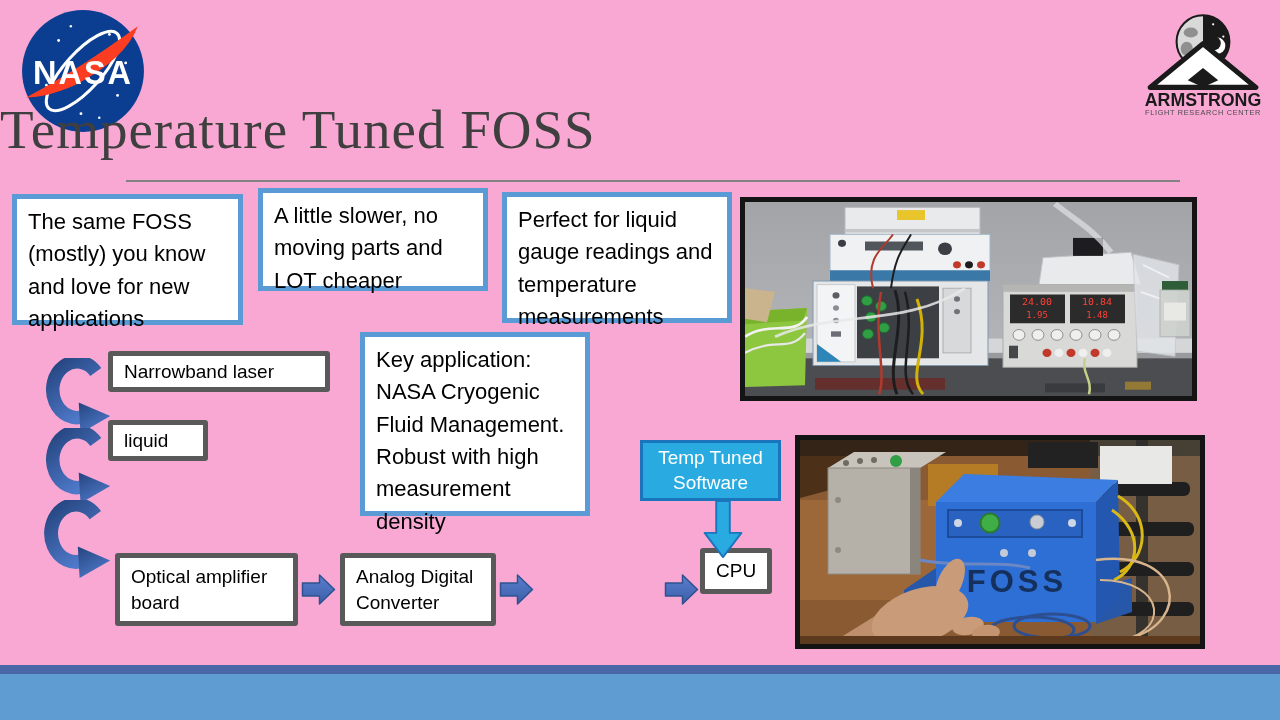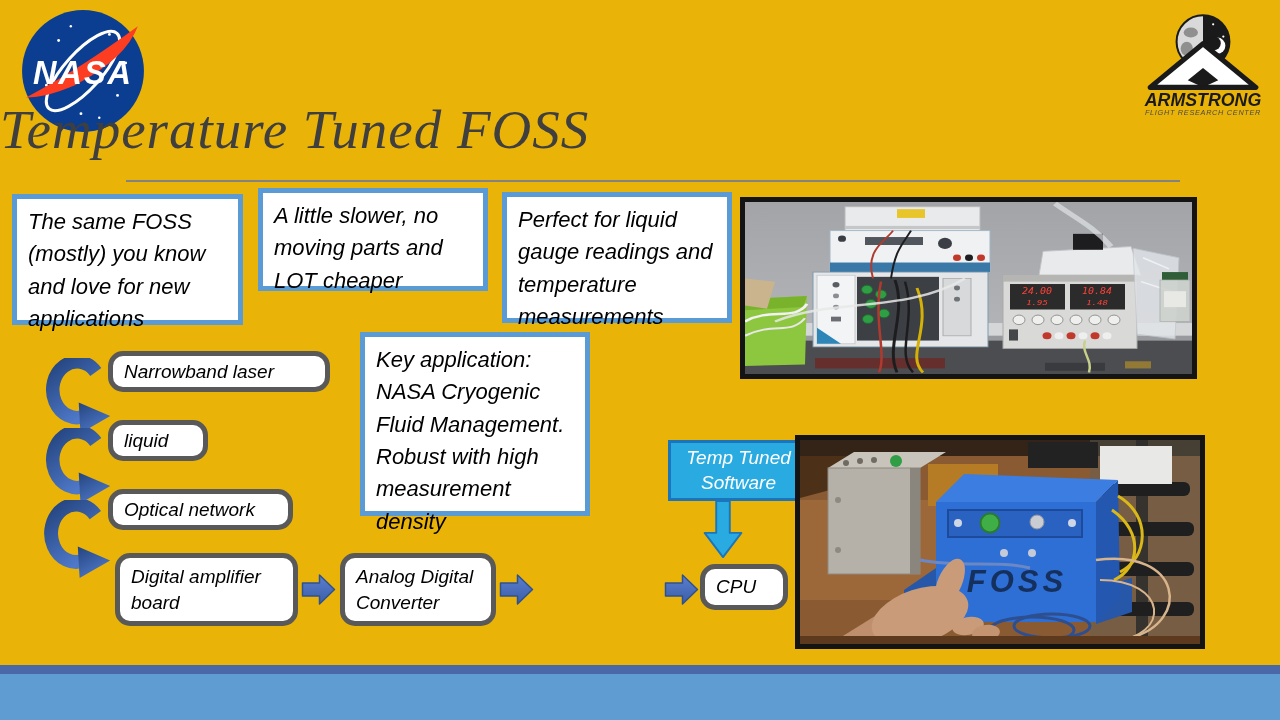--- a/index.html
+++ b/index.html
@@ -1,30 +1,30 @@
 <!DOCTYPE html>
 <html><head>
 <meta charset="utf-8">
 <style>
   html,body{margin:0;padding:0;background:#e9e9e9;}
-  .slide{position:relative;width:1280px;height:720px;background:#eab308;overflow:hidden;
-         font-family:"Liberation Sans",sans-serif;color:#000;font-style:italic;}
+  .slide{position:relative;width:1280px;height:720px;background:#f9a8d4;overflow:hidden;
+         font-family:"Liberation Sans",sans-serif;color:#000;}
   .abs{position:absolute;box-sizing:border-box;}
 
   .page-title{left:0;top:98px;width:1280px;text-align:left;
       font-family:"Liberation Serif",serif;font-size:55px;color:#3F3F3F;letter-spacing:1px;}
   .title-underline{left:126px;top:180px;width:1054px;height:2px;background:#828282;}
 
   .bluebox{border:5px solid #5B9BD5;background:#fff;font-size:22px;line-height:1.47;
       padding:7px 11px;color:#000;}
-  .graybox{border:5px solid #595959;border-radius:15px;background:#fff;font-size:19px;
+  .graybox{border:5px solid #595959;border-radius:3px;background:#fff;font-size:19px;
       display:flex;align-items:center;padding:2px 11px;line-height:1.32;}
 
   .software-box{background:#29ABE2;border:3px solid #1B75BC;color:#fff;font-size:19px;
-      line-height:1.3;display:flex;align-items:center;text-align:center;margin-left:28px;}
+      line-height:1.3;display:flex;align-items:center;text-align:center;}
 
   .photo{border:5px solid #141414;background:#9a9a9c;overflow:hidden;}
   .photo svg{display:block;width:100%;height:100%;}
 
   .footer-dark{left:0;top:665px;width:1280px;height:9px;background:#4A67A8;}
   .footer-light{left:0;top:674px;width:1280px;height:46px;background:#5E9CD2;}
 
   svg text{font-family:"Liberation Sans",sans-serif;}
   .seg{font-family:"DejaVu Sans Mono",monospace;}
 </style>
@@ -110,30 +110,27 @@
   <div class="abs bluebox" style="left:360px;top:332px;width:230px;height:184px">
     <span>Key application: NASA Cryogenic Fluid Management. Robust with high measurement density</span>
   </div>
 
   <div class="abs graybox" style="left:108px;top:351px;width:222px;height:41px">
     <span>Narrowband laser</span>
   </div>
   <div class="abs graybox" style="left:108px;top:420px;width:100px;height:41px">
     <span>liquid</span>
   </div>
-  <div class="abs graybox" style="left:108px;top:489px;width:185px;height:41px">
-    <span>Optical network</span>
-  </div>
   <div class="abs graybox" style="left:115px;top:553px;width:183px;height:73px">
-    <span>Digital amplifier board</span>
+    <span>Optical amplifier board</span>
   </div>
   <div class="abs graybox" style="left:340px;top:553px;width:156px;height:73px">
     <span>Analog Digital Converter</span>
   </div>
-  <div class="abs graybox" style="left:700px;top:564px;width:88px;height:46px">
+  <div class="abs graybox" style="left:700px;top:548px;width:72px;height:46px">
     <span>CPU</span>
   </div>
 
   <svg class="abs" style="left:40px;top:358px" width="72" height="90" viewBox="0 0 80 95">
     <path d="M 62 13 A 27 31 0 1 0 50 62" fill="none" stroke="url(#curveGrad)" stroke-width="15"></path>
     <polygon points="43,47 78,62 45,81" fill="url(#curveGrad)"></polygon>
   </svg>
   <svg class="abs" style="left:40px;top:428px" width="72" height="90" viewBox="0 0 80 95">
     <path d="M 62 13 A 27 31 0 1 0 50 62" fill="none" stroke="url(#curveGrad)" stroke-width="15"></path>
     <polygon points="43,47 78,62 45,81" fill="url(#curveGrad)"></polygon>
@@ -153,21 +150,21 @@
     <polygon points="1,10 18,10 18,2 33,16.5 18,31 18,23 1,23" fill="url(#blockGrad)" stroke="#2F528F" stroke-width="1.5" stroke-linejoin="round"></polygon>
   </svg>
 
   <div class="abs software-box" style="left:640px;top:440px;width:141px;height:61px">
     <span>Temp Tuned Software</span>
   </div>
   <svg class="abs" style="left:702px;top:500px" width="42" height="60" viewBox="0 0 42 62">
     <polygon points="14,1 28,1 28,34 40,34 21,59 2,34 14,34" fill="#29ABE2" stroke="#1B75BC" stroke-width="2" stroke-linejoin="round"></polygon>
   </svg>
 
-  <div class="abs photo" style="left:740px;top:197px;width:457px;height:182px">
+  <div class="abs photo" style="left:740px;top:197px;width:457px;height:204px">
     <svg viewBox="0 0 447 216" preserveAspectRatio="none">
       <rect x="0" y="0" width="447" height="216" fill="url(#wallGrad)"></rect>
 
       <rect x="0" y="152" width="447" height="16" fill="#d4d6d8"></rect>
       <rect x="0" y="168" width="447" height="6" fill="#989a9e"></rect>
       <rect x="0" y="174" width="447" height="42" fill="#4c4d50"></rect>
       <rect x="70" y="196" width="130" height="13" fill="#6e2523" opacity="0.75"></rect>
       <rect x="300" y="202" width="60" height="10" fill="#3a3b3e"></rect>
       <rect x="380" y="200" width="26" height="9" fill="#b08c2a" opacity="0.7"></rect>
 

